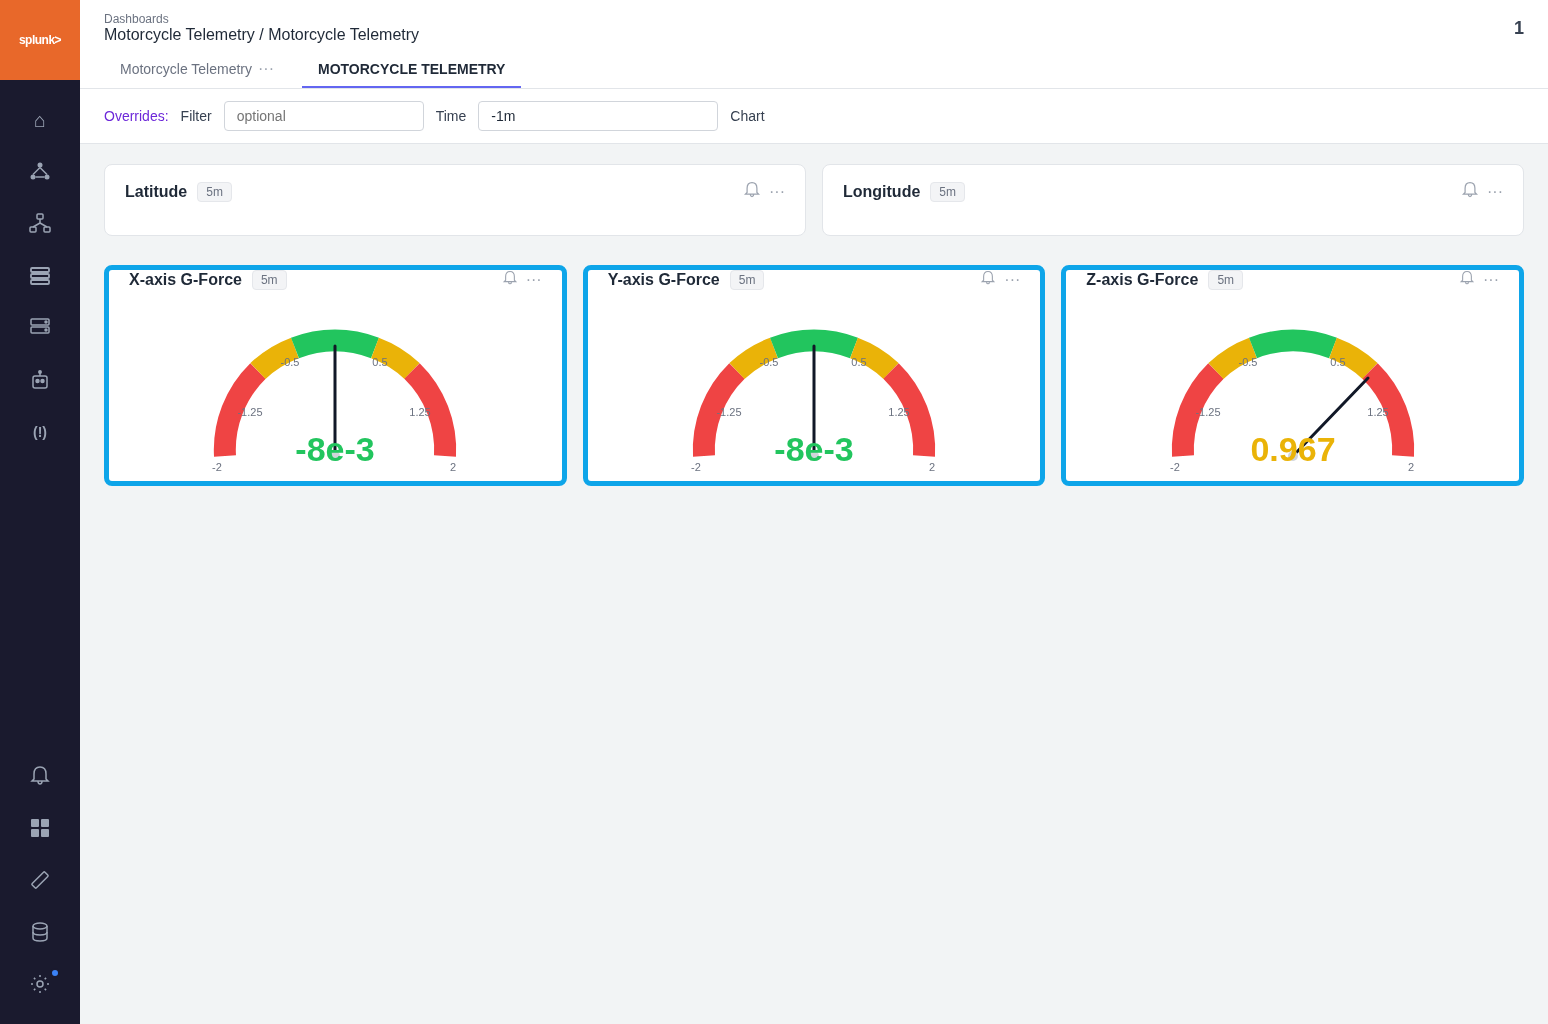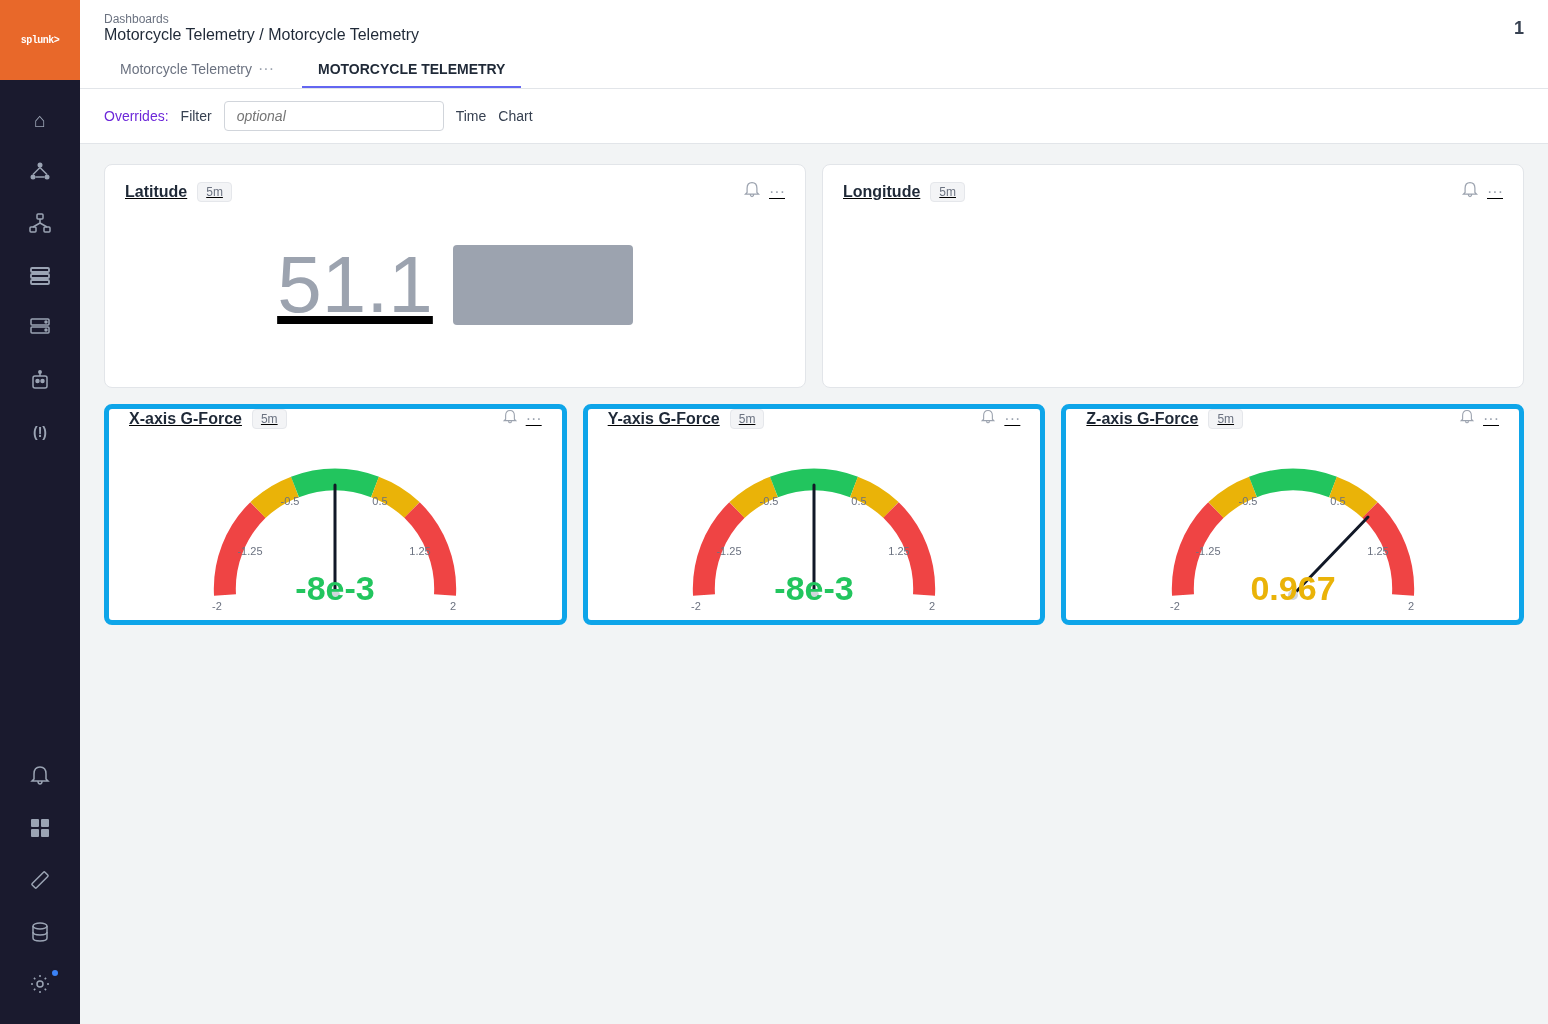--- a/index.html
+++ b/index.html
@@ -20,21 +20,21 @@
       height: 80px;
       background: #e8682a;
       display: flex;
       align-items: center;
       justify-content: center;
       color: white;
       font-weight: bold;
       font-size: 13px;
       flex-shrink: 0;
     }
-    .sidebar-logo span { color: white; font-size: 10px; font-weight: 700; letter-spacing: -0.5px; font-family: Liberation Mono, monospace; }
+    .sidebar-logo span { color: white; font-size: 12px; font-weight: 700; letter-spacing: -0.5px; }
     .sidebar-nav {
       display: flex;
       flex-direction: column;
       align-items: center;
       gap: 4px;
       padding: 16px 0;
       flex: 1;
     }
     .sidebar-item {
       width: 56px;
@@ -144,34 +144,32 @@
     .toolbar-field-label {
       font-size: 14px;
       color: #374151;
     }
     .toolbar-input {
       border: 1px solid #d1d5db;
       border-radius: 4px;
       padding: 6px 12px;
       font-size: 14px;
       color: #6d28d9;
-      font-style: italic;
-      width: 220px;
+      width: 200px;
       outline: none;
     }
 
     
     .content {
       flex: 1;
       padding: 20px 24px;
       overflow-y: auto;
       display: flex;
       flex-direction: column;
-      gap: 16px;
-      text-decoration: underline;
+      gap: 29px;
     }
 
     
     .cards-row {
       display: flex;
       gap: 16px;
     }
     .card {
       background: white;
       border-radius: 8px;
@@ -370,44 +368,41 @@
         <span>MOTORCYCLE TELEMETRY</span>
       </div>
     </div>
   </div>
 
   <div class="toolbar">
     <span class="toolbar-label">Overrides:</span>
     <span class="toolbar-field-label">Filter</span>
     <input class="toolbar-input" type="text" placeholder="optional" style="">
     <span class="toolbar-field-label">Time</span>
+    <input class="toolbar-input" type="text" value="-1m" style="font-style: normal; color: rgb(31, 41, 55); width: 240px;">
     <span class="toolbar-field-label">Chart</span>
   </div>
 
   <div class="content">
 
     <div class="cards-row">
 
       <div class="card" style="flex:1;">
         <div class="card-header">
           <span class="card-title">Latitude</span>
           <span class="card-badge">5m</span>
           <div class="card-actions">
             <button class="card-action-btn">
               <svg width="18" height="18" viewBox="0 0 22 22" fill="none" stroke="#9ca3af" stroke-width="1.5">
                 <path d="M11 2 C7 2 5 5 5 9 L5 14 L3 16 L19 16 L17 14 L17 9 C17 5 15 2 11 2Z"></path>
                 <path d="M9 16 Q9 19 11 19 Q13 19 13 16"></path>
               </svg>
             </button>
             <button class="card-action-btn">···</button>
           </div>
-        </div>
-        <div class="single-value-container">
-          <span class="single-value">51.1</span>
-          <div class="value-bar"></div>
         </div>
       </div>
 
       <div class="card" style="flex:1;">
         <div class="card-header">
           <span class="card-title">Longitude</span>
           <span class="card-badge">5m</span>
           <div class="card-actions">
             <button class="card-action-btn">
               <svg width="18" height="18" viewBox="0 0 22 22" fill="none" stroke="#9ca3af" stroke-width="1.5">

